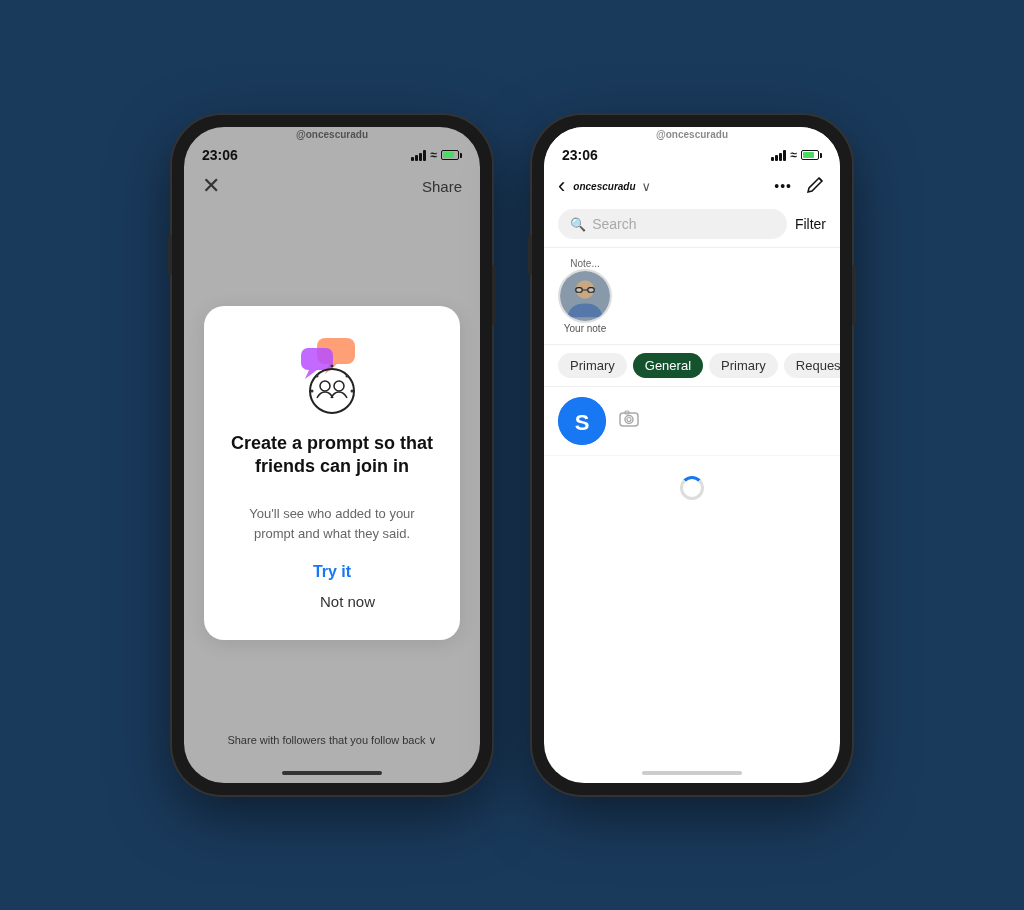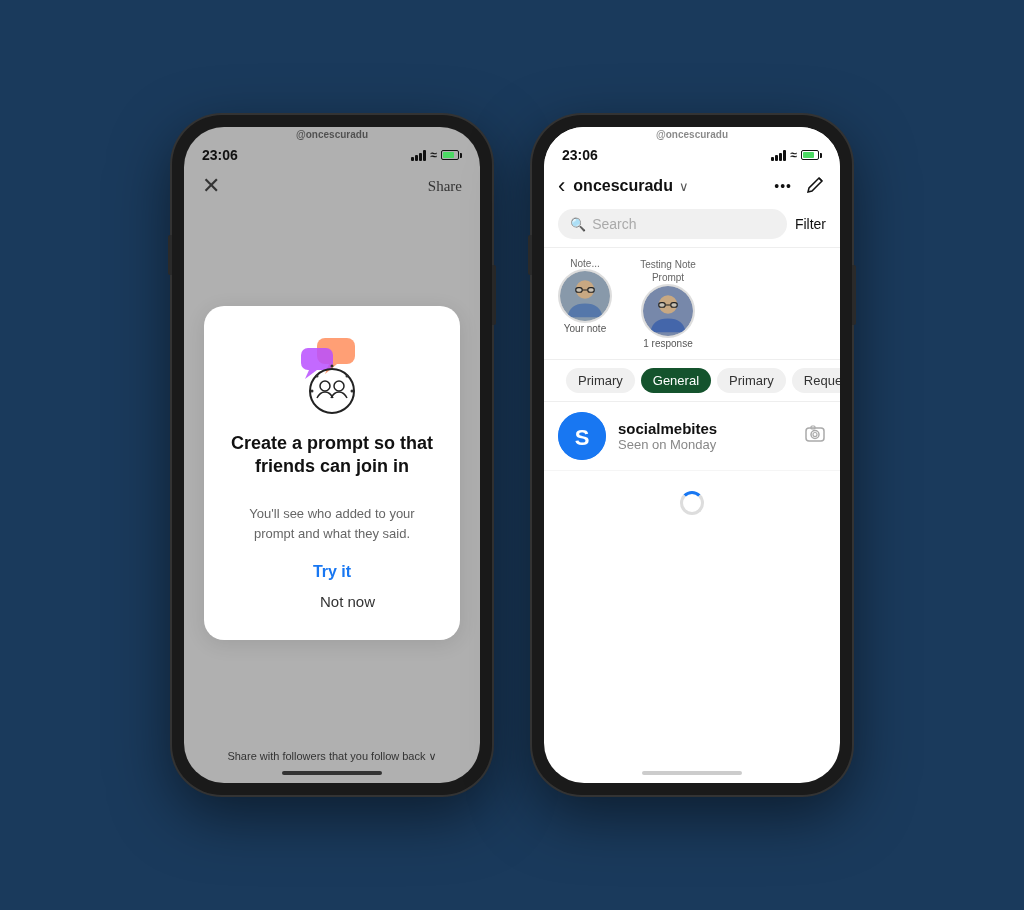--- a/index.html
+++ b/index.html
@@ -92,21 +92,21 @@
     .phone1 .status-bar .notch-placeholder { color: #111; opacity: 0.6; font-size: 10px; }
 
     .phone1-topbar {
       display: flex;
       justify-content: space-between;
       align-items: center;
       padding: 6px 18px;
       color: #222;
     }
     .phone1-topbar .close-btn { font-size: 22px; color: #333; cursor: pointer; }
-    .phone1-topbar .share-btn { font-size: 15px; color: #333; font-family: Liberation Serif, serif; }
+    .phone1-topbar .share-btn { font-size: 15px; color: #333; }
 
     .phone1-content {
       display: flex;
       flex-direction: column;
       align-items: center;
       justify-content: center;
       flex: 1;
       padding: 20px;
       height: calc(100% - 120px);
     }
@@ -151,21 +151,21 @@
     }
     .not-now-btn {
       font-size: 15px;
       color: #333;
       cursor: pointer;
       margin-left: 31px;
     }
 
     .phone1-footer {
       position: absolute;
-      bottom: 20px;
+      bottom: 36px;
       left: 0; right: 0;
       text-align: center;
       font-size: 11px;
       color: #333;
     }
     .phone1-home-bar {
       position: absolute;
       bottom: 8px;
       left: 50%;
       transform: translateX(-50%);
@@ -205,23 +205,24 @@
     .phone2-nav-left {
       display: flex;
       align-items: center;
       gap: 4px;
     }
     .phone2-nav-left .back-arrow {
       font-size: 20px;
       color: #111;
     }
     .phone2-nav-left .username {
-      font-size: 16px;
+      font-size: 10px;
       font-weight: 700;
       color: #111;
+      font-style: italic;
     }
     .phone2-nav-left .chevron {
       font-size: 12px;
       color: #555;
     }
     .phone2-nav-right {
       display: flex;
       gap: 14px;
       align-items: center;
     }
@@ -276,21 +277,21 @@
       display: flex;
       align-items: center;
       justify-content: center;
     }
     .note-avatar svg { width: 100%; height: 100%; }
     .note-sublabel { font-size: 10px; color: #555; }
 
     
     .tabs-row {
       display: flex;
-      padding: 8px 22px;
+      padding: 8px 14px;
       gap: 6px;
       border-bottom: 1px solid #eee;
     }
     .tab {
       padding: 5px 12px;
       border-radius: 20px;
       font-size: 13px;
       font-weight: 500;
       cursor: pointer;
     }
@@ -530,34 +531,20 @@
               <path d="M8 50 Q10 35 27 35 Q44 35 46 50" fill="#5577aa"></path>
 
               <rect x="17" y="18" width="7" height="5" rx="2.5" stroke="#222" stroke-width="1.2" fill="rgba(200,230,255,0.4)"></rect>
               <rect x="30" y="18" width="7" height="5" rx="2.5" stroke="#222" stroke-width="1.2" fill="rgba(200,230,255,0.4)"></rect>
               <line x1="24" y1="20.5" x2="30" y2="20.5" stroke="#222" stroke-width="1.2"></line>
             </svg>
           </div>
           <div class="note-sublabel">Your note</div>
         </div>
 
-        <div class="note-item">
-          <div class="note-label" style="max-width:80px; white-space:normal; font-size:10px; text-align:center; line-height:1.3;">Testing Note Prompt</div>
-          <div class="note-avatar">
-            <svg viewBox="0 0 54 54" fill="none">
-              <circle cx="27" cy="27" r="27" fill="#7788aa"></circle>
-              <circle cx="27" cy="20" r="10" fill="#c8a882"></circle>
-              <path d="M8 50 Q10 35 27 35 Q44 35 46 50" fill="#4466aa"></path>
-              <rect x="17" y="18" width="7" height="5" rx="2.5" stroke="#222" stroke-width="1.2" fill="rgba(200,230,255,0.4)"></rect>
-              <rect x="30" y="18" width="7" height="5" rx="2.5" stroke="#222" stroke-width="1.2" fill="rgba(200,230,255,0.4)"></rect>
-              <line x1="24" y1="20.5" x2="30" y2="20.5" stroke="#222" stroke-width="1.2"></line>
-            </svg>
-          </div>
-          <div class="note-sublabel">1 response</div>
-        </div>
       </div>
 
       <div class="tabs-row">
         <div class="tab inactive">
           <span>Primary</span>
         </div>
         <div class="tab active">
           <span>General</span>
         </div>
         <div class="tab inactive">
@@ -570,24 +557,20 @@
 
       <div class="message-list">
         <div class="message-item">
           <div class="msg-avatar">
 
             <svg width="48" height="48" viewBox="0 0 48 48">
               <circle cx="24" cy="24" r="24" fill="#1877f2"></circle>
 
               <text x="50%" y="56%" dominant-baseline="middle" text-anchor="middle" fill="white" font-size="22" font-weight="700" font-family="sans-serif">S</text>
             </svg>
-          </div>
-          <div class="msg-info">
-            <div class="msg-name">socialmebites</div>
-            <div class="msg-sub">Seen on Monday</div>
           </div>
           <div class="msg-action">
             <svg width="22" height="22" viewBox="0 0 22 22" fill="none">
               <rect x="2" y="5" width="18" height="13" rx="3" stroke="#aaa" stroke-width="1.5"></rect>
               <circle cx="11" cy="11.5" r="4" stroke="#aaa" stroke-width="1.5"></circle>
               <circle cx="11" cy="11.5" r="2" stroke="#aaa" stroke-width="1.2"></circle>
               <rect x="7" y="3" width="4" height="3" rx="1" stroke="#aaa" stroke-width="1.2"></rect>
             </svg>
           </div>
         </div>

